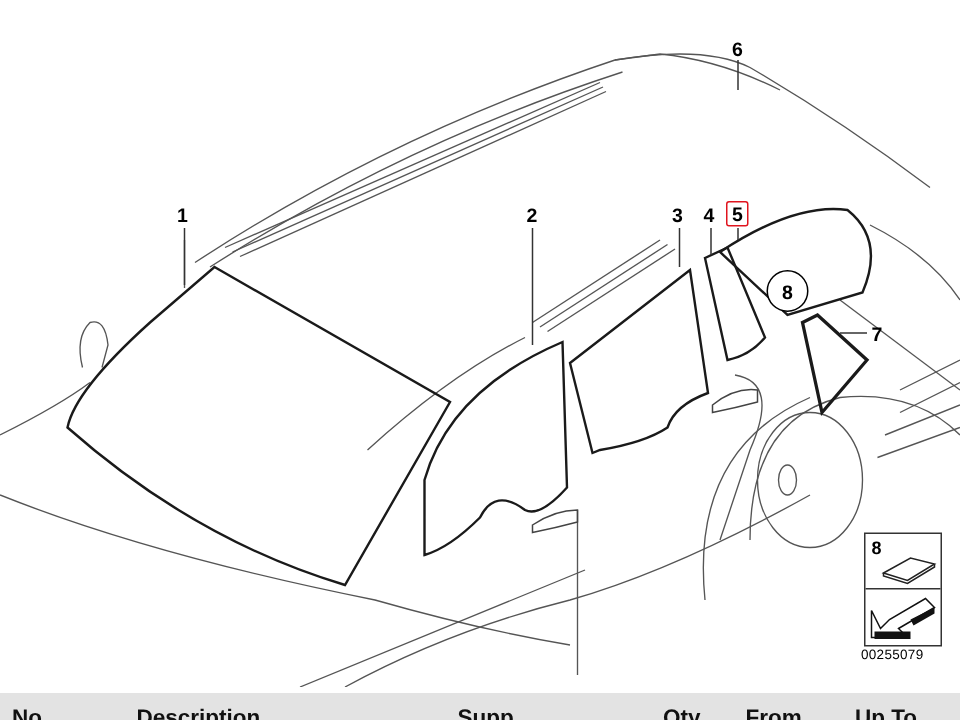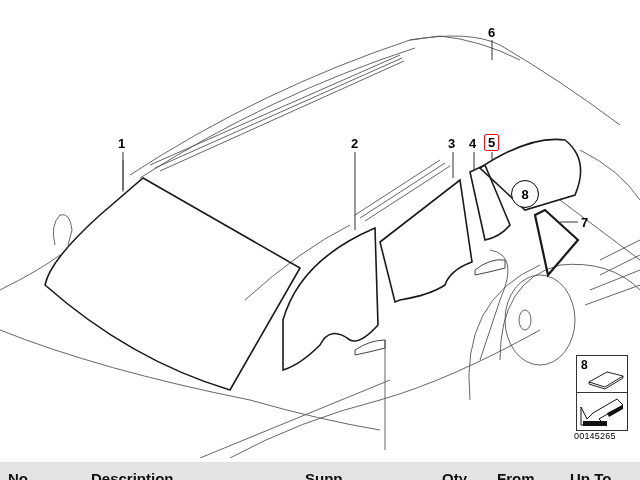--- a/index.html
+++ b/index.html
@@ -119,21 +119,21 @@
       </svg>
     </div>
     <div class="cell">
       <svg width="50" height="36">
         <path d="M4 14 L 10 26 L 16 20 L 40 6 L 46 12 L 22 26 L 28 32 L 4 32 Z" fill="#fff" stroke="#111" stroke-width="1"></path>
         <rect x="6" y="28" width="24" height="5" fill="#111"></rect>
         <path d="M30 20 L 46 12 L 46 16 L 32 24 Z" fill="#111"></path>
       </svg>
     </div>
   </div>
-  <div id="catalog-no">00145265</div>
+  <div id="catalog-no">00255079</div>
 </div>
 
 <div id="table-header">
   <span class="th" style="left:8px;">No.</span>
   <span class="th" style="left:91px;">Description</span>
   <span class="th" style="left:305px;">Supp.</span>
   <span class="th" style="left:442px;">Qty</span>
   <span class="th" style="left:497px;">From</span>
   <span class="th" style="left:570px;">Up To</span>
 </div>

